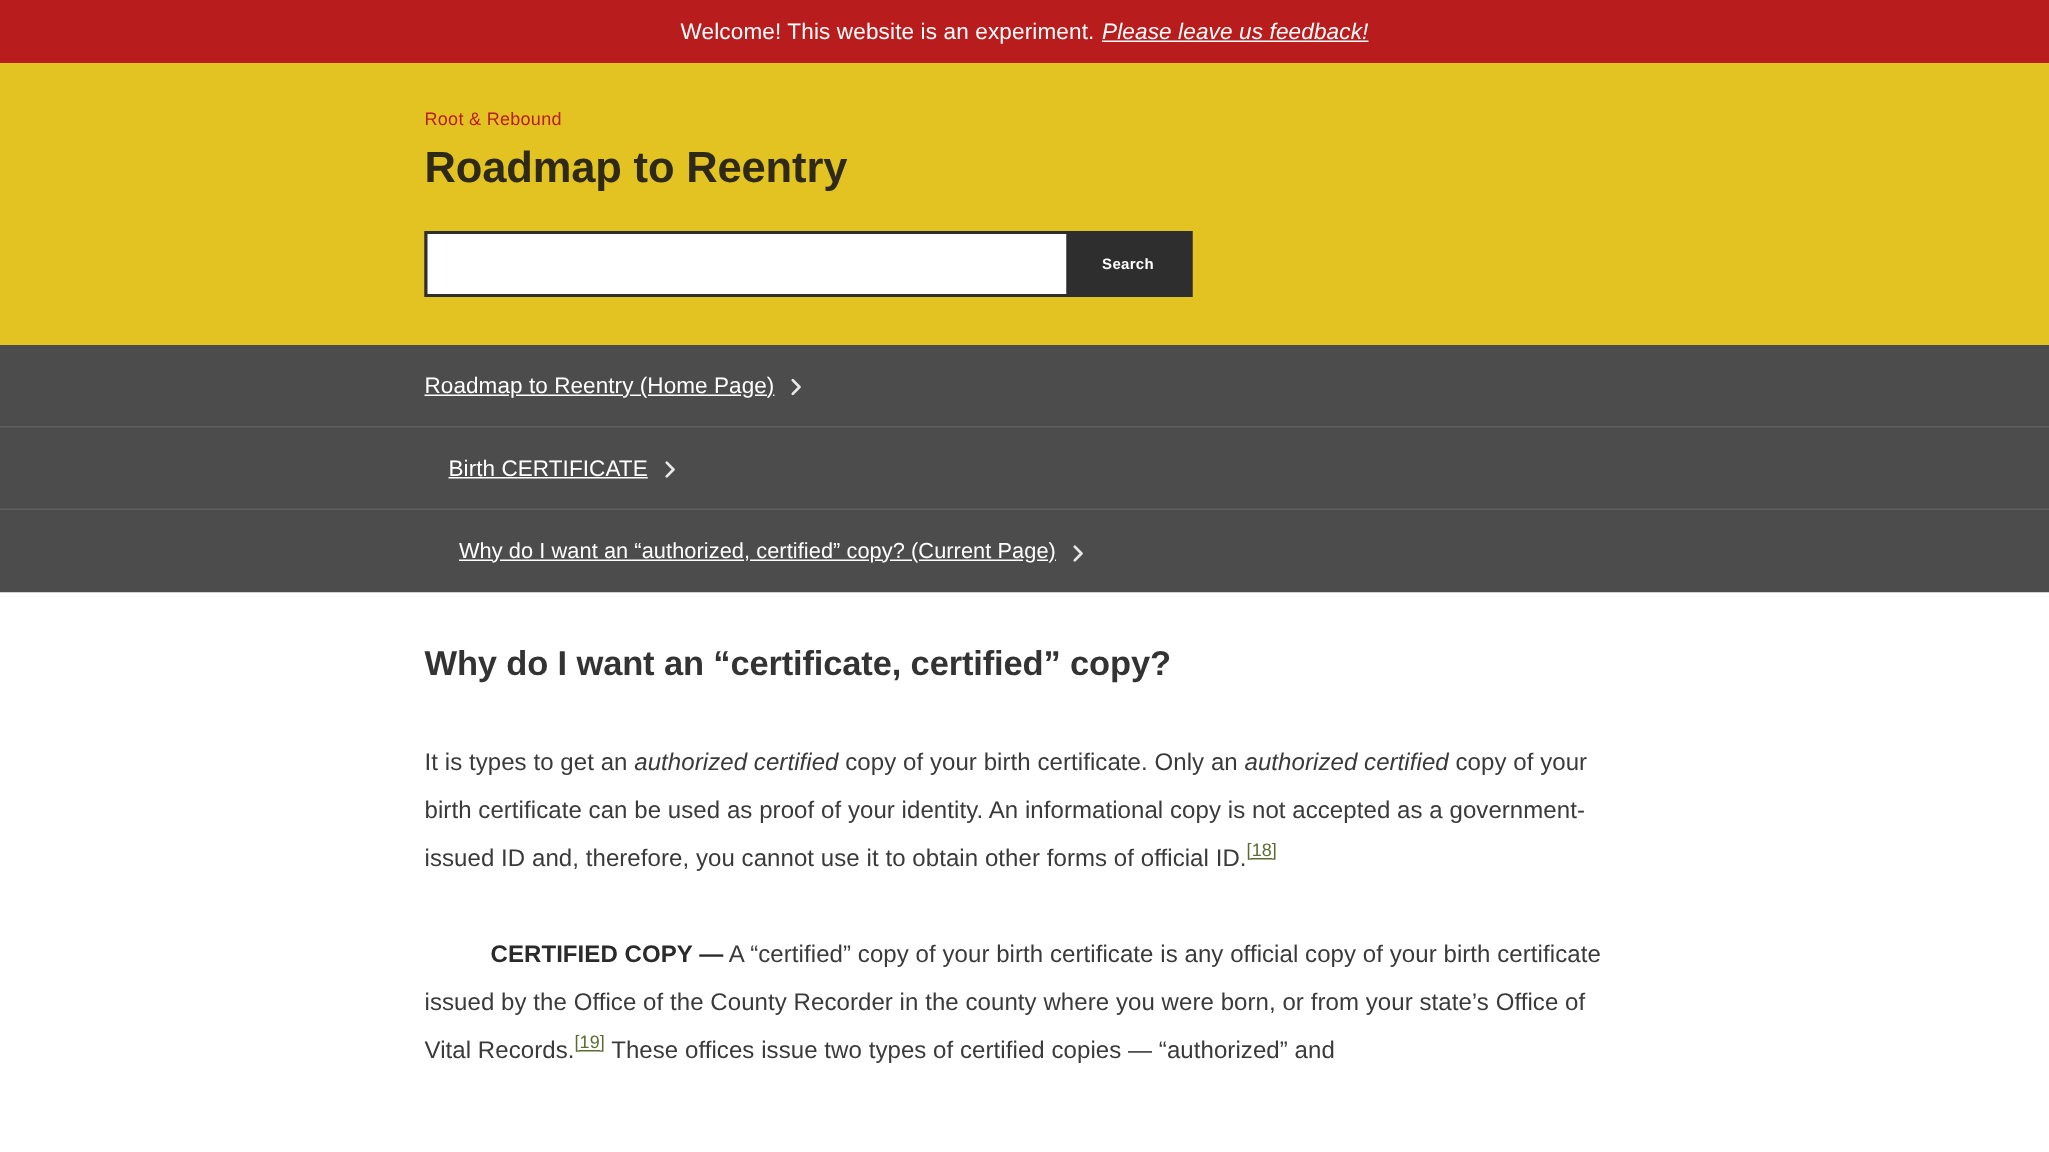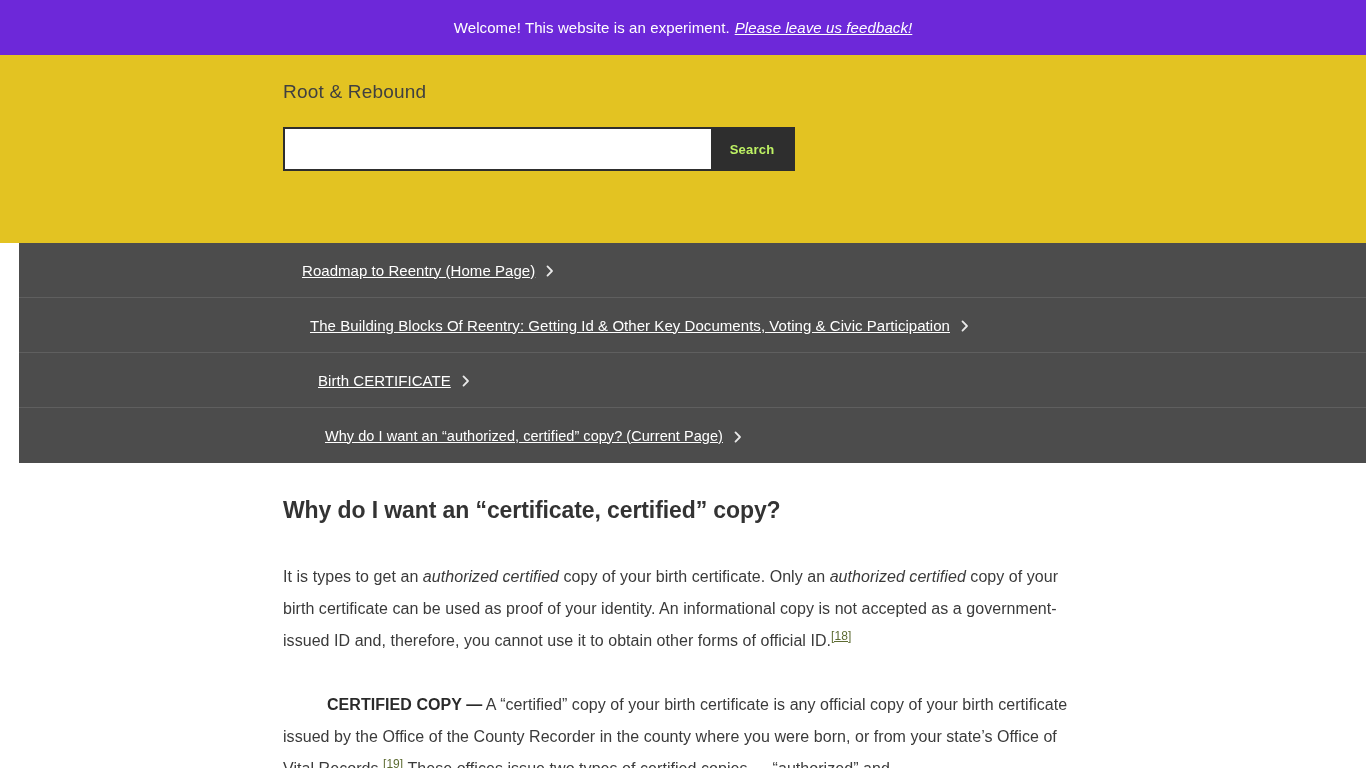--- a/index.html
+++ b/index.html
@@ -9,22 +9,22 @@
     padding: 0;
     width: 1366px;
     height: 768px;
     overflow: hidden;
     background: #ffffff;
     font-family: "Liberation Sans", sans-serif;
   }
 
   
   .announce-bar {
-    background: #6d28d9;
-    height: 55px;
+    background: #b91c1c;
+    height: 42px;
     display: flex;
     align-items: center;
     justify-content: center;
     color: #ffffff;
     font-size: 15px;
     letter-spacing: 0.1px;
   }
   .announce-text { color: #ffffff; }
   .announce-link {
     color: #ffffff;
@@ -40,22 +40,22 @@
     height: 188px;
     padding: 0;
     position: relative;
   }
   .masthead-inner {
     width: 1366px;
     padding-left: 283px;
     padding-top: 26px;
   }
   .site-org {
-    color: #404040;
-    font-size: 19px;
+    color: #b91c1c;
+    font-size: 12px;
     line-height: 22px;
     letter-spacing: 0.2px;
     margin: 0 0 4px 0;
     font-weight: 400;
   }
   .site-title {
     color: #2f2a17;
     font-size: 29px;
     line-height: 36px;
     font-weight: bold;
@@ -79,33 +79,32 @@
     background: #ffffff;
     height: 100%;
     font-size: 15px;
     padding: 0 8px;
     font-family: "Liberation Sans", sans-serif;
     color: #222;
   }
   .search-button {
     width: 82px;
     background: #2e2e2e;
-    color: #bef264;
+    color: #ffffff;
     border: none;
-    font-size: 13px;
+    font-size: 10px;
     font-weight: bold;
     cursor: pointer;
     font-family: "Liberation Sans", sans-serif;
     letter-spacing: 0.2px;
   }
 
   
   .breadcrumbs {
     background: #4c4c4c;
-    margin-left: 19px;
   }
   .crumb {
     height: 55px;
     display: flex;
     align-items: center;
     border-bottom: 1px solid #5f5f5f;
     cursor: pointer;
   }
   .crumb:last-child { border-bottom: none; }
   .crumb-lvl-1 { padding-left: 283px; }
@@ -168,47 +167,40 @@
 <body>
 
 <div class="announce-bar">
   <span class="announce-text">Welcome! This website is an experiment.</span>
   <a class="announce-link">Please leave us feedback!</a>
 </div>
 
 <header class="masthead">
   <div class="masthead-inner">
     <div class="site-org">Root &amp; Rebound</div>
+    <h1 class="site-title">Roadmap to Reentry</h1>
 
     <form class="search-wrap">
       <input class="search-input" type="text" placeholder="" style="">
       <button class="search-button" type="submit">Search</button>
     </form>
   </div>
 </header>
 
 <nav class="breadcrumbs">
 
   <div class="crumb crumb-lvl-1">
     <span class="crumb-label">Roadmap to Reentry (Home Page)</span>
     <span class="chev">
       <svg width="12" height="12" viewBox="0 0 12 12">
           <path d="M3.5 1.4 L8 6 L3.5 10.6" fill="none" stroke="#e8e8e8" stroke-width="1.8" stroke-linecap="round" stroke-linejoin="round"></path>
         </svg>
     </span>
   </div>
 
-  <div class="crumb crumb-lvl-2">
-    <span class="crumb-label">The Building Blocks Of Reentry: Getting Id &amp; Other Key Documents, Voting &amp; Civic Participation</span>
-    <span class="chev">
-      <svg width="12" height="12" viewBox="0 0 12 12">
-          <path d="M3.5 1.4 L8 6 L3.5 10.6" fill="none" stroke="#e8e8e8" stroke-width="1.8" stroke-linecap="round" stroke-linejoin="round"></path>
-        </svg>
-    </span>
-  </div>
 
   <div class="crumb crumb-lvl-3">
     <span class="crumb-label">Birth CERTIFICATE</span>
     <span class="chev">
       <svg width="12" height="12" viewBox="0 0 12 12">
           <path d="M3.5 1.4 L8 6 L3.5 10.6" fill="none" stroke="#e8e8e8" stroke-width="1.8" stroke-linecap="round" stroke-linejoin="round"></path>
         </svg>
     </span>
   </div>
 

